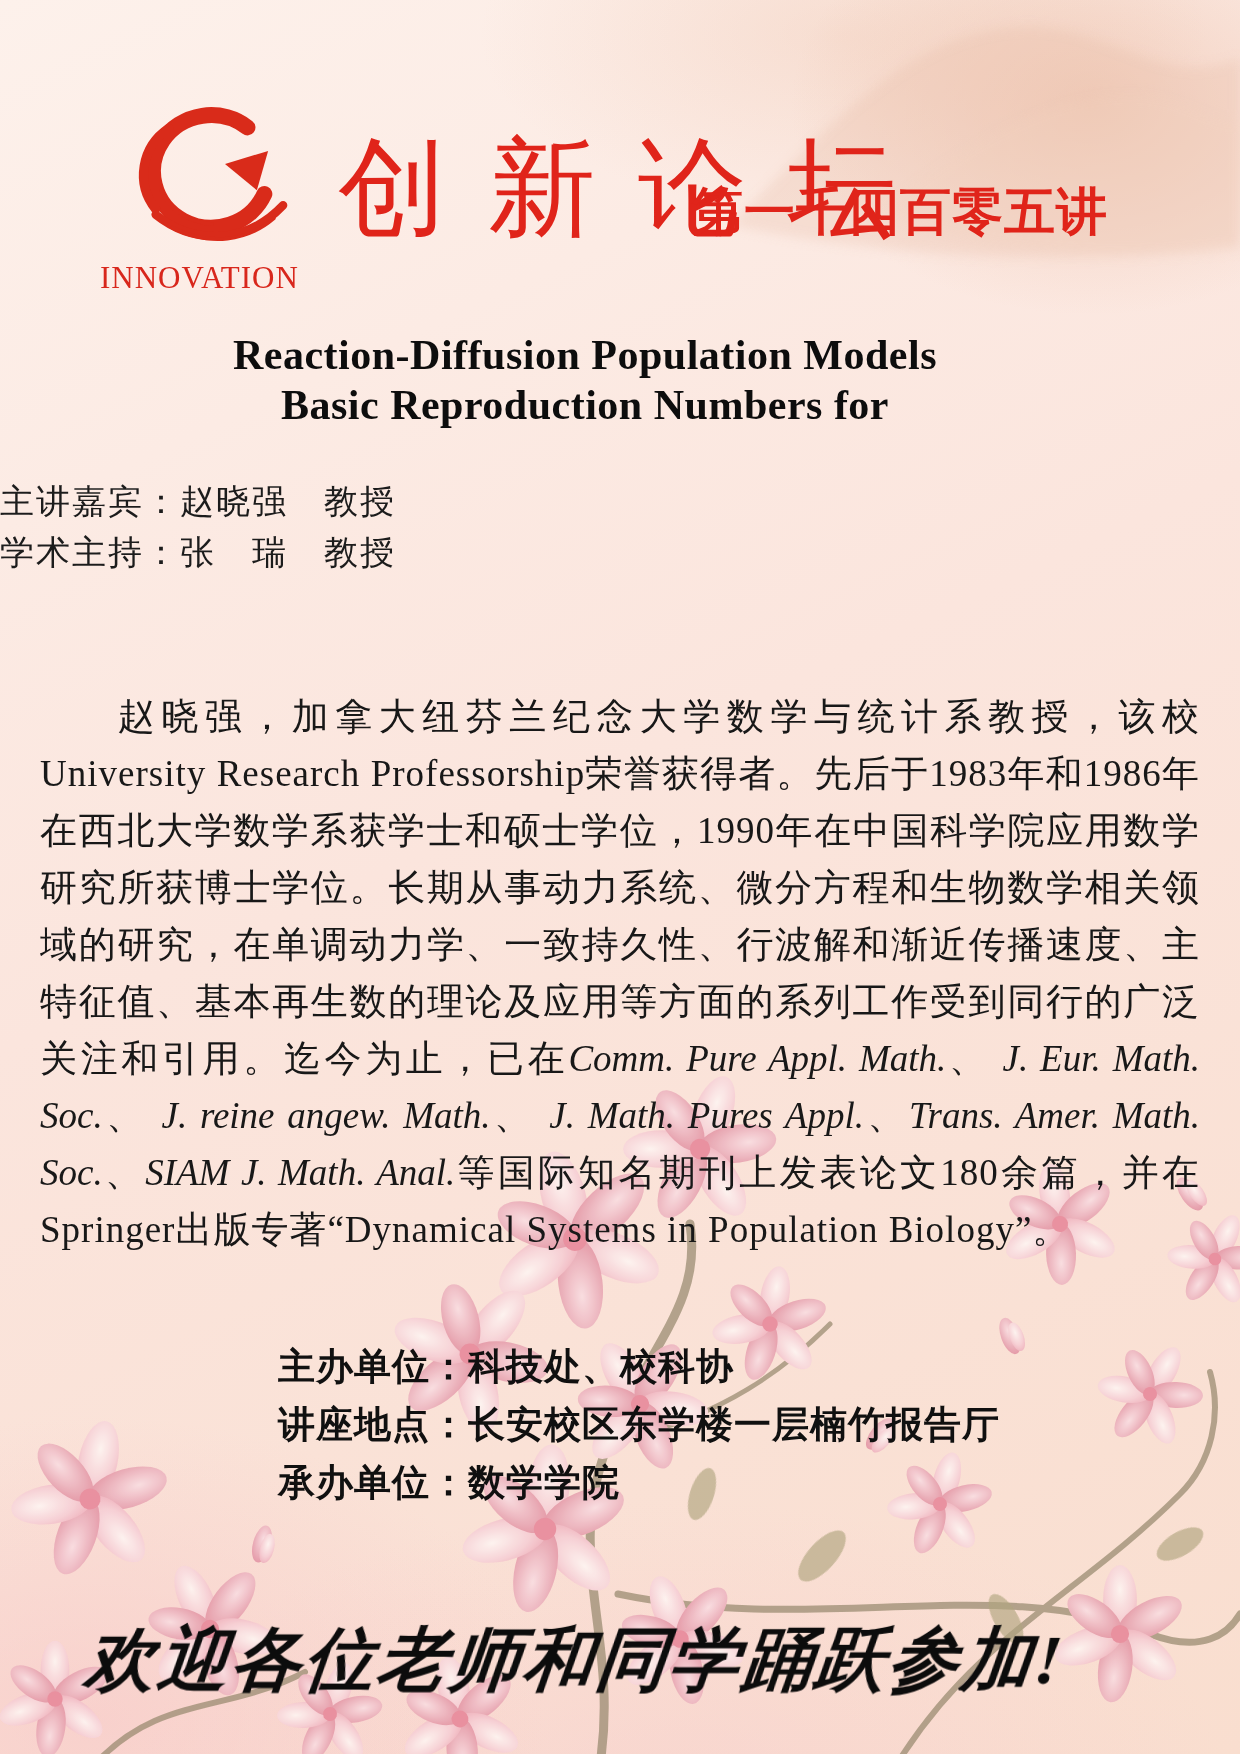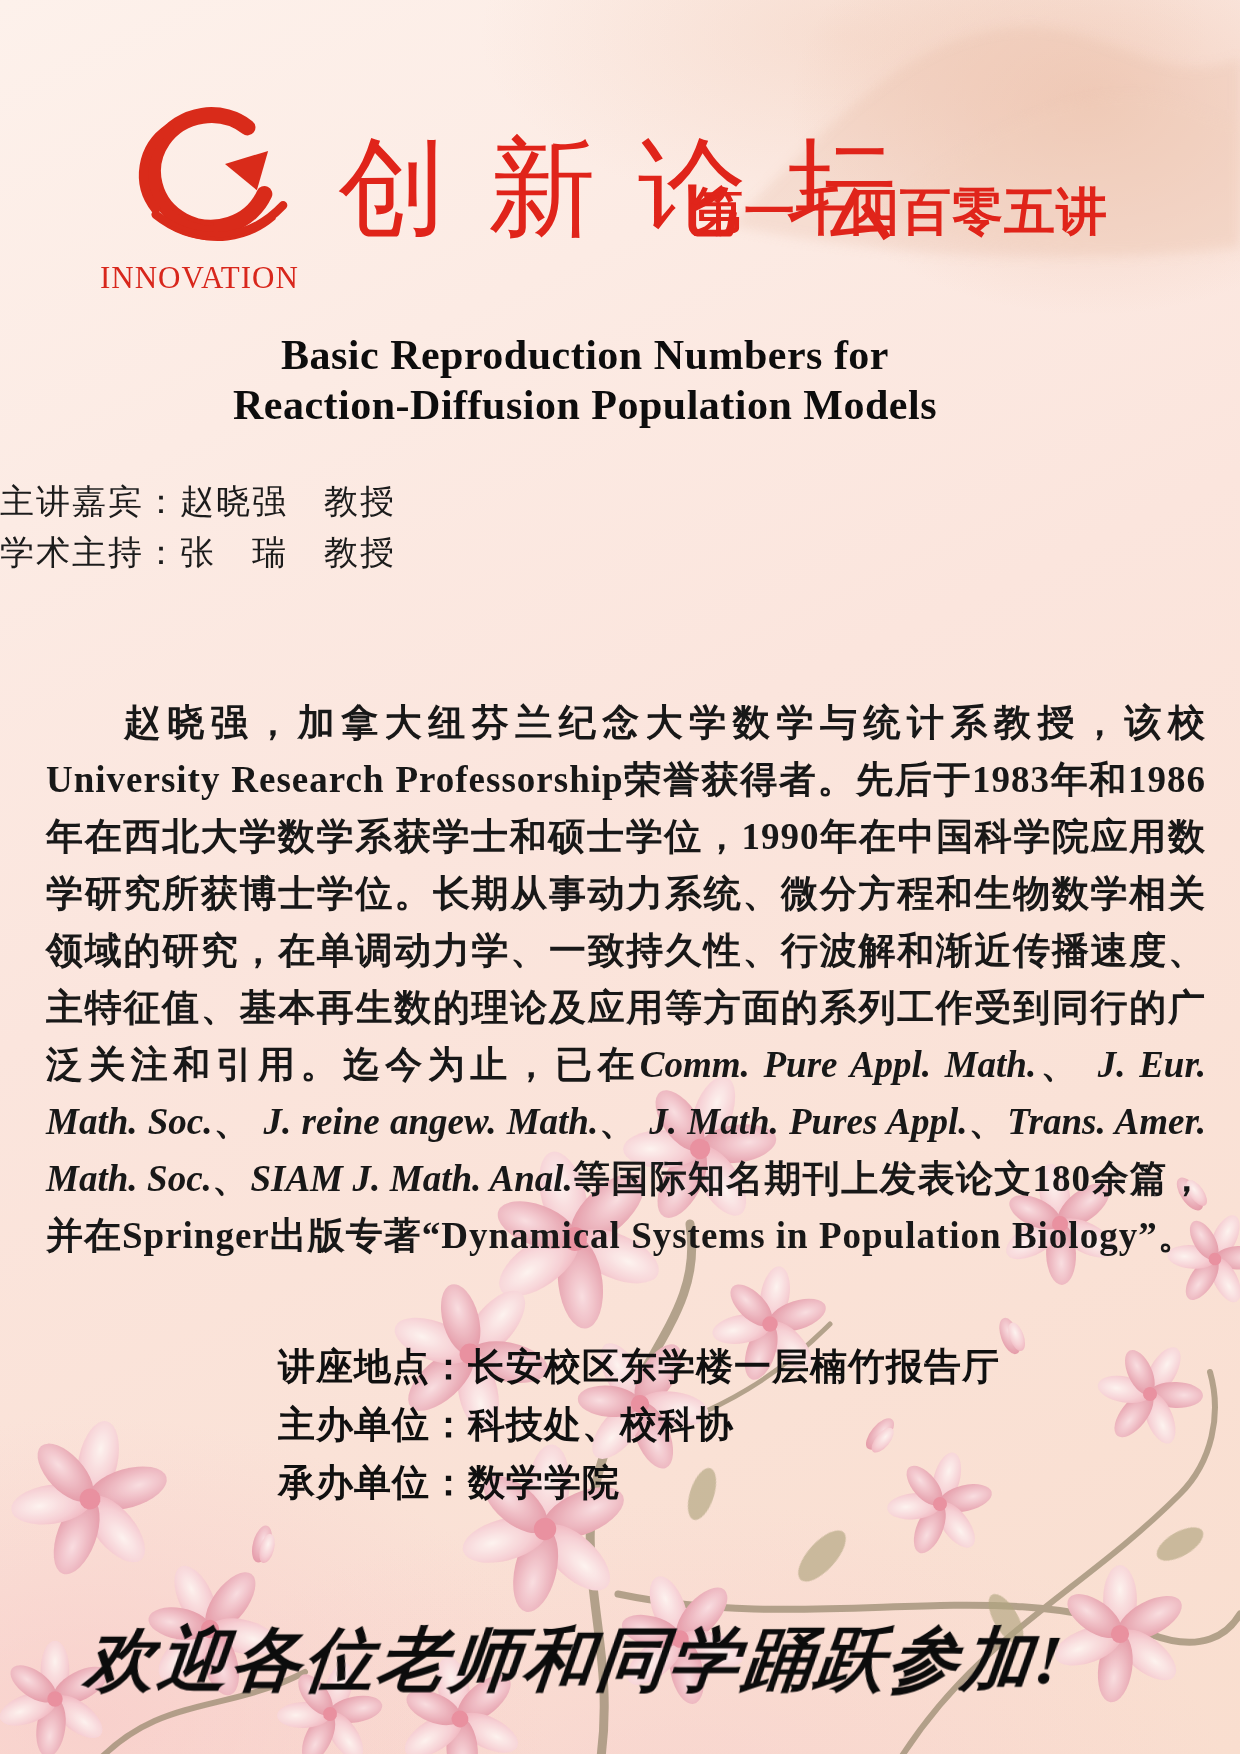--- a/index.html
+++ b/index.html
@@ -34,23 +34,23 @@
     position:absolute;left:0;top:330px;width:1170px;text-align:center;
     font-weight:700;font-size:42px;line-height:50px;color:#0d0d0d;letter-spacing:.5px;
   }
   
   .speaker-block{
     position:absolute;left:0;top:476px;width:1170px;text-align:left;
     font-size:34px;line-height:51px;font-weight:400;color:#1c1c1c;letter-spacing:2px;
   }
   
   .bio{
-    position:absolute;left:40px;top:688px;width:1160px;margin:6px;
+    position:absolute;left:40px;top:688px;width:1160px;margin:0;
     font-size:37px;line-height:57px;text-align:justify;text-indent:2.1em;
-    color:#181818;letter-spacing:1px;font-weight:bold;
+    color:#181818;letter-spacing:1px;
   }
   .bio .ital{font-style:italic;letter-spacing:0;}
   
   .details{
     position:absolute;left:278px;top:1338px;
     font-size:37px;line-height:58px;font-weight:600;color:#101010;letter-spacing:1px;
   }
   
   .welcome{
     position:absolute;left:0;top:1614px;width:1150px;text-align:center;
@@ -145,32 +145,32 @@
       </g>
       <polygon points="126,64 172,50 160,92" fill="#d92b1a"></polygon>
     </svg>
     <div class="logo-word">INNOVATION</div>
   </div>
 
   <div class="forum-title">创新论坛</div>
   <div class="lecture-no">第一千四百零五讲</div>
 
   <div class="title-block">
+    <div>Reaction-Diffusion Population Models</div>
     <div>Basic Reproduction Numbers for</div>
-    <div>Reaction-Diffusion Population Models</div>
   </div>
 
   <div class="speaker-block">
     <div>主讲嘉宾：赵晓强　教授</div>
     <div>学术主持：张　瑞　教授</div>
   </div>
 
   <p class="bio"><span>赵晓强，加拿大纽芬兰纪念大学数学与统计系教授，该校University Research Professorship荣誉获得者。先后于1983年和1986年在西北大学数学系获学士和硕士学位，1990年在中国科学院应用数学研究所获博士学位。长期从事动力系统、微分方程和生物数学相关领域的研究，在单调动力学、一致持久性、行波解和渐近传播速度、主特征值、基本再生数的理论及应用等方面的系列工作受到同行的广泛关注和引用。迄今为止，已在</span><span class="ital">Comm. Pure Appl. Math.</span><span>、 </span><span class="ital">J. Eur. Math. Soc.</span><span>、 </span><span class="ital">J. reine angew. Math.</span><span>、 </span><span class="ital">J. Math. Pures Appl.</span><span>、</span><span class="ital">Trans. Amer. Math. Soc.</span><span>、</span><span class="ital">SIAM J. Math. Anal.</span><span>等国际知名期刊上发表论文180余篇，并在Springer出版专著“Dynamical Systems  in Population Biology”。</span></p>
 
   <div class="details">
+      <div class="detail-line">主办单位：科技处、校科协</div>
       <div class="detail-line">讲座地点：长安校区东学楼一层楠竹报告厅</div>
-      <div class="detail-line">主办单位：科技处、校科协</div>
       <div class="detail-line">承办单位：数学学院</div>
     </div>
 
   <div class="welcome">欢迎各位老师和同学踊跃参加!</div>
 
 </div>
 
 </body></html>

